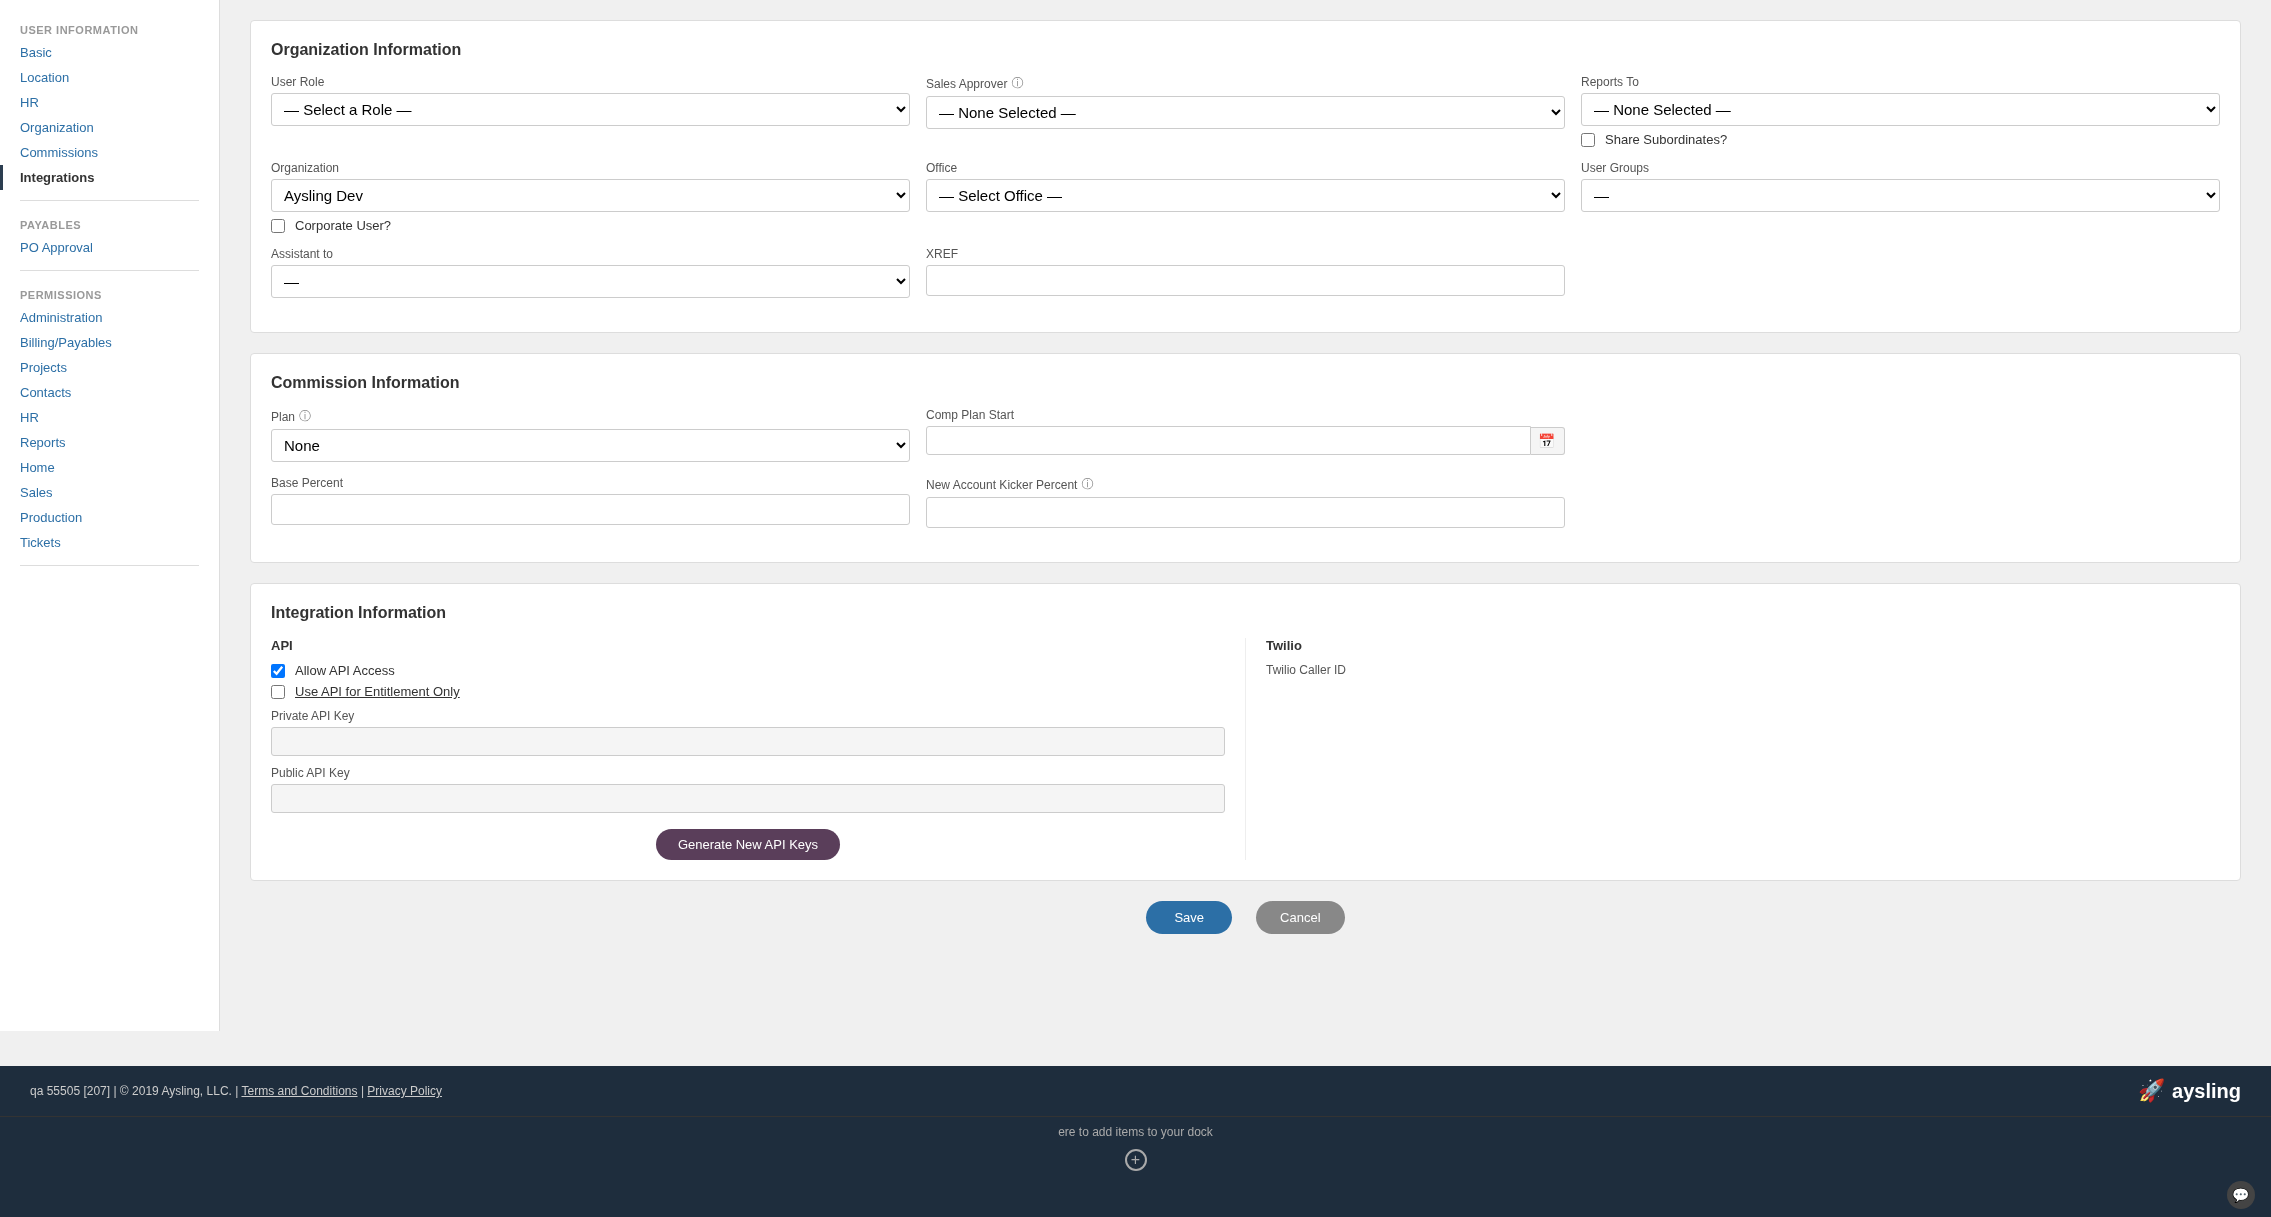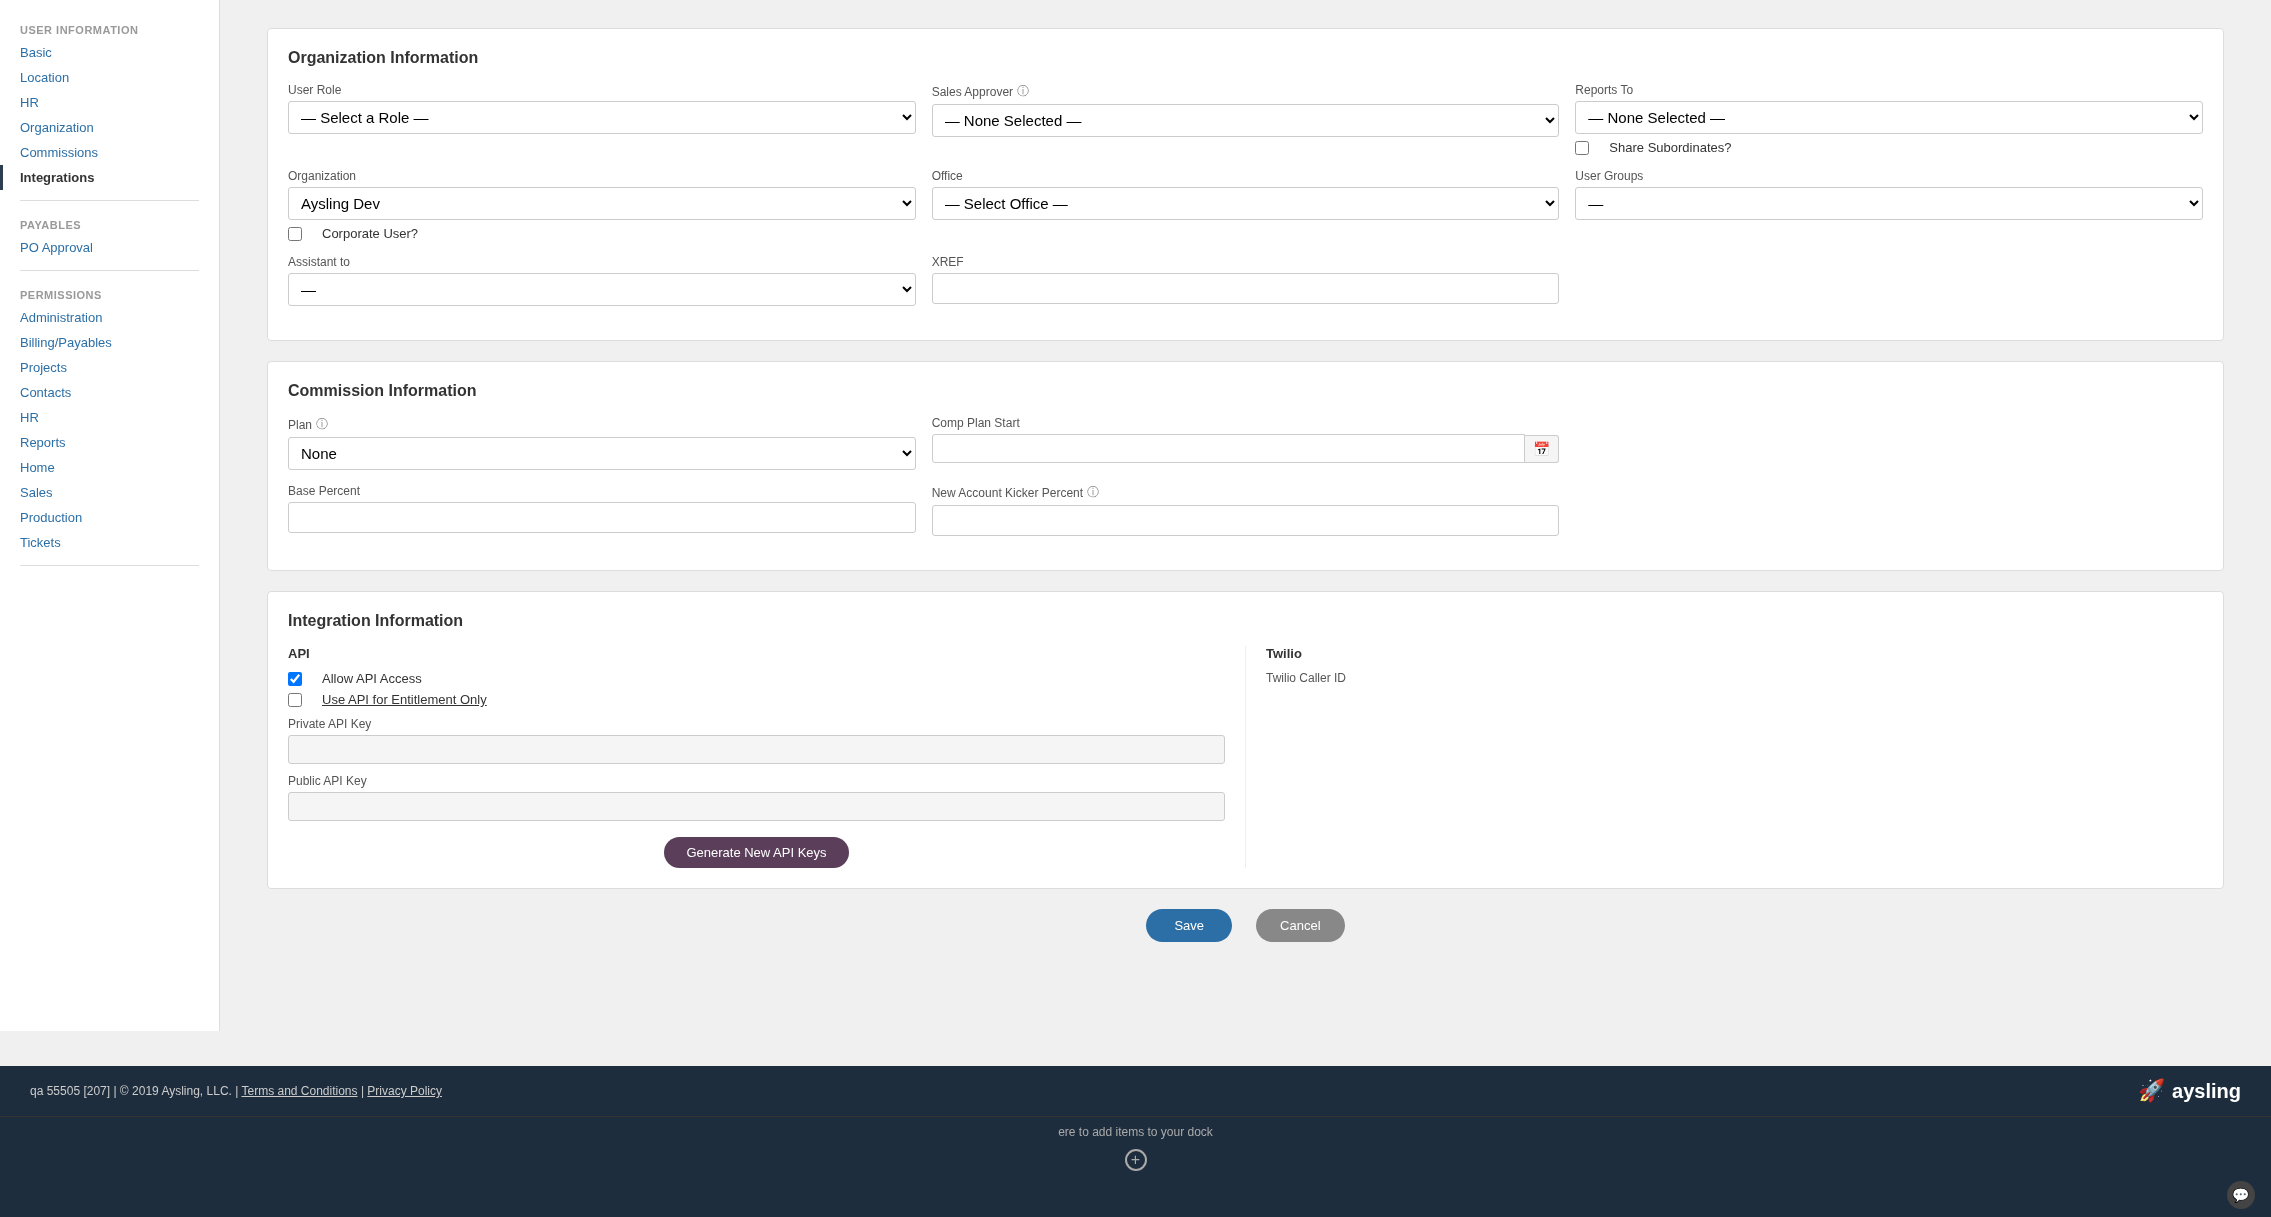--- a/index.html
+++ b/index.html
@@ -8,36 +8,36 @@
     .page-wrapper { display: flex; flex: 1; }
 
     
     .sidebar { width: 220px; min-width: 220px; background: #fff; padding: 16px 0; border-right: 1px solid #ddd; }
     .sidebar-section-title { font-size: 11px; font-weight: bold; color: #999; text-transform: uppercase; padding: 8px 20px 4px; letter-spacing: 0.5px; }
     .sidebar-item { display: block; padding: 5px 20px; color: #2c6fa6; text-decoration: none; font-size: 13px; cursor: pointer; }
     .sidebar-item.active { color: #333; font-weight: bold; border-left: 3px solid #2c3e50; padding-left: 17px; }
     .sidebar-divider { border: none; border-top: 1px solid #ddd; margin: 10px 20px; }
 
     
-    .main-content { flex: 1; padding: 20px 47px; overflow-y: auto; margin-top: 8px; }
+    .main-content { flex: 1; padding: 20px 30px; overflow-y: auto; }
 
     
     .section-card { background: #fff; border: 1px solid #ddd; border-radius: 4px; margin-bottom: 20px; padding: 20px; }
     .section-title { font-size: 16px; font-weight: bold; color: #333; margin-bottom: 16px; }
 
     
     .form-row { display: flex; gap: 16px; margin-bottom: 14px; flex-wrap: wrap; }
     .form-group { display: flex; flex-direction: column; flex: 1; min-width: 150px; }
     .form-label { font-size: 12px; color: #555; margin-bottom: 4px; display: flex; align-items: center; gap: 4px; }
     .form-label .info-icon { color: #888; font-size: 12px; cursor: help; }
     .form-control { border: 1px solid #ccc; border-radius: 3px; padding: 6px 8px; font-size: 15px; background: #fff; width: 100%; }
     select.form-control { appearance: auto; }
 
     
-    .checkbox-row { display: flex; align-items: center; gap: 20px; margin-top: 4px; font-size: 13px; }
+    .checkbox-row { display: flex; align-items: center; gap: 10px; margin-top: 4px; font-size: 13px; }
     .checkbox-row input[type=checkbox] { width: 14px; height: 14px; }
 
     
     .input-with-icon { display: flex; align-items: center; }
     .input-with-icon input { flex: 1; border: 1px solid #ccc; border-radius: 3px 0 0 3px; padding: 6px 8px; font-size: 13px; }
     .input-with-icon .cal-btn { border: 1px solid #ccc; border-left: none; border-radius: 0 3px 3px 0; background: #f5f5f5; padding: 5px 8px; cursor: pointer; font-size: 14px; }
 
     
     .select-with-arrow { position: relative; }
     .select-with-arrow select { padding-right: 28px; }

